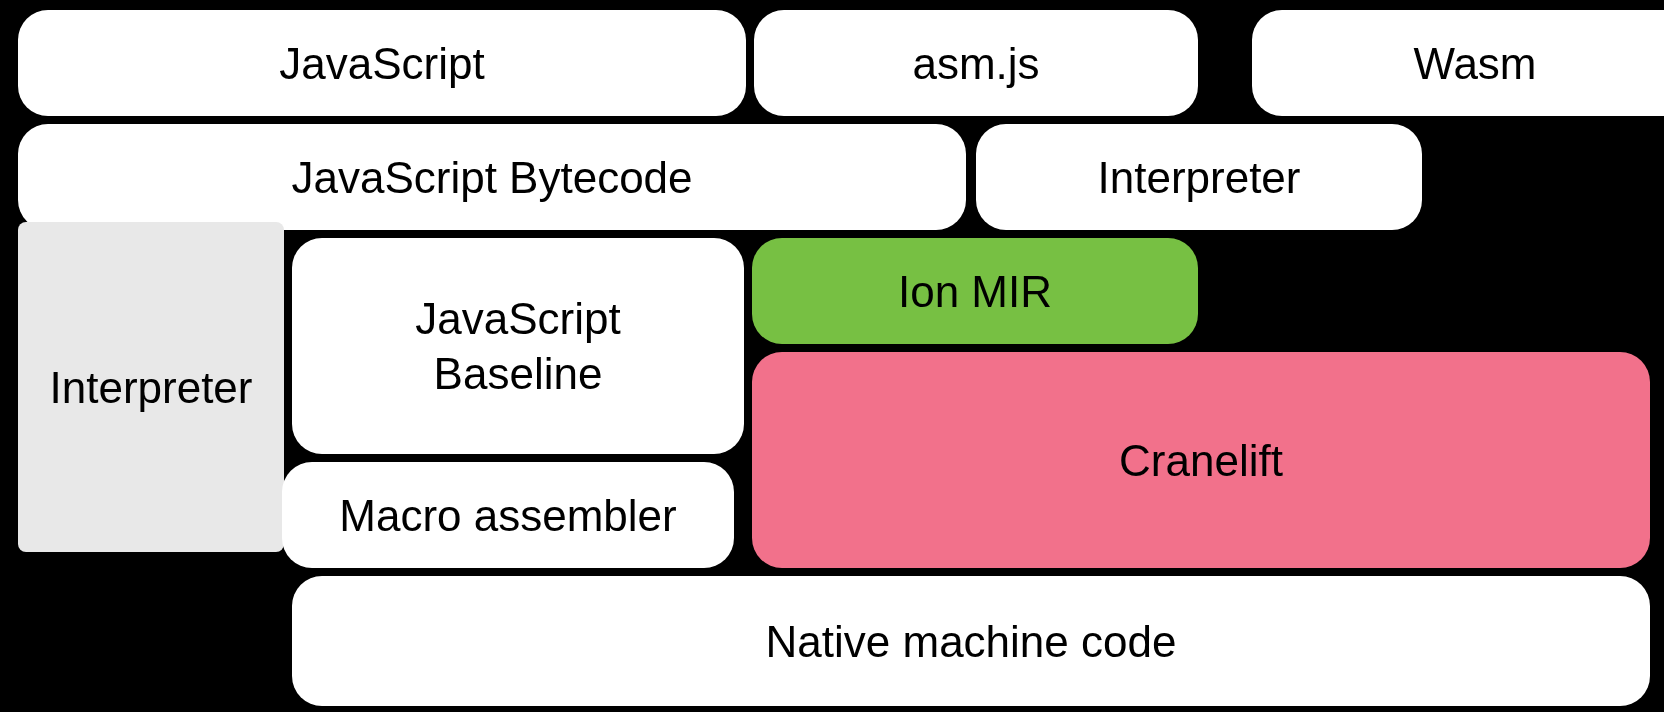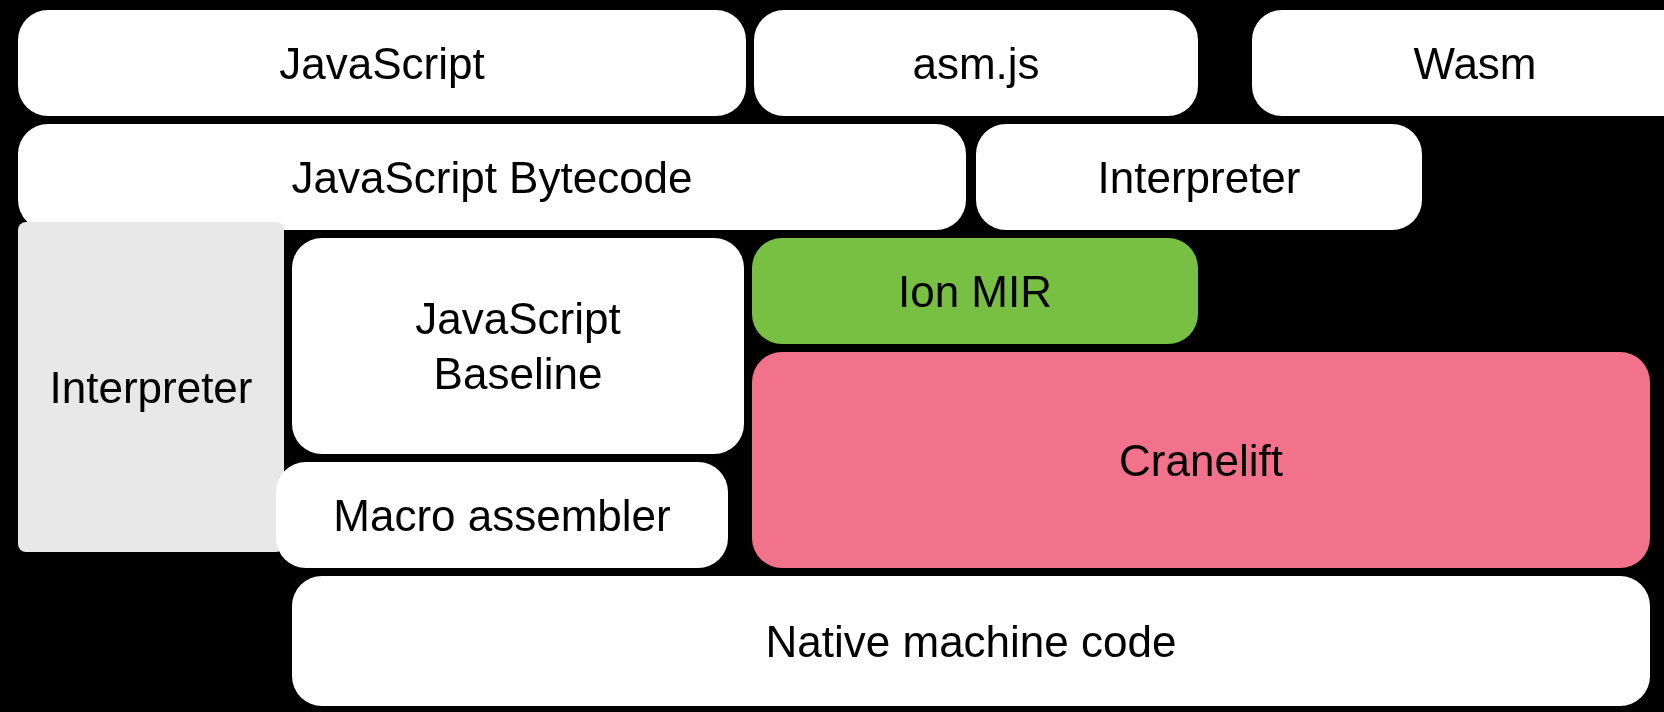--- a/index.html
+++ b/index.html
@@ -64,21 +64,21 @@
   </div>
 
   <div class="node" style="left: 752px; top: 238px; width: 446px; height: 106px; background: rgb(119, 192, 67);">
     <span>Ion MIR</span>
   </div>
 
   <div class="node" style="left: 752px; top: 352px; width: 898px; height: 216px; background: rgb(242, 113, 139);">
     <span>Cranelift</span>
   </div>
 
-  <div class="node" style="left: 276px; top: 462px; width: 452px; height: 106px; background: rgb(255, 255, 255);">
+  <div class="node" style="left: 282px; top: 462px; width: 452px; height: 106px; background: rgb(255, 255, 255);">
     <span>Macro assembler</span>
   </div>
 
   <div class="node" style="left: 292px; top: 576px; width: 1358px; height: 130px; background: rgb(255, 255, 255);">
     <span>Native machine code</span>
   </div>
 
 </div>
 
 </body></html>

